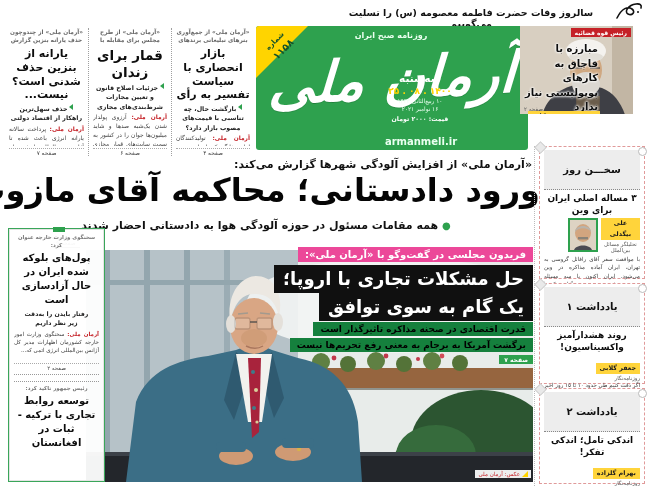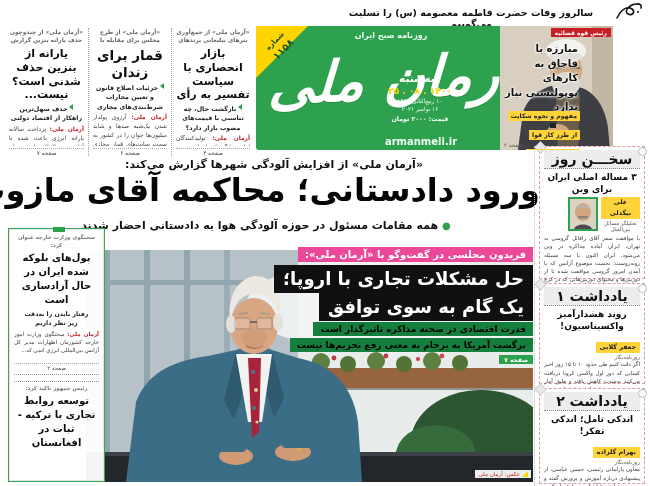--- a/index.html
+++ b/index.html
@@ -31,30 +31,30 @@
   .tagline{top:5px;left:60px;width:150px;text-align:center;color:#eafff0;font-size:8px;font-weight:bold;}
   .logo{top:14px;left:0;width:272px;text-align:center;color:#fff;font-size:56px;font-weight:900;
         font-style:italic;transform:skewX(-6deg) rotate(-3deg);line-height:1.4;text-shadow:0 1px 0 rgba(0,0,0,.12);}
   .dateblock{top:46px;left:118px;width:92px;text-align:center;color:#fff;}
   .d-week{font-size:10.5px;font-weight:900;}
   .d-fa{font-size:9px;font-weight:900;color:#ffd400;margin-top:2px;}
   .d-small{font-size:5.8px;margin-top:2px;color:#eafff0;}
   .d-price{font-size:6.2px;margin-top:3px;color:#fff;font-weight:bold;}
   .website{bottom:3px;left:90px;width:150px;text-align:center;color:#eafff0;font-size:10px;font-weight:bold;direction:ltr;}
   
-  .jud{top:26px;left:500px;width:113px;height:124px;background:#efe9df;overflow:hidden;}
+  .jud{top:26px;left:520px;width:113px;height:88px;background:#efe9df;overflow:hidden;}
   .jud-tag{top:2px;right:2px;background:#c52127;color:#fff;font-size:6px;font-weight:bold;padding:1px 4px;z-index:3;}
   .jud-headline{top:16px;left:2px;width:76px;text-align:right;font-size:10px;font-weight:900;line-height:1.45;color:#0d0d0d;
                 z-index:2;text-shadow:0 0 3px #fff,0 0 3px #fff,0 0 2px #fff;}
   .jud-high{top:77px;left:2px;width:78px;text-align:right;z-index:2;}
   .jud-high span{display:inline-block;background:#ffd43b;font-size:6.2px;font-weight:bold;color:#1d1d1d;
                  padding:0 3px;line-height:1.6;margin-top:1px;}
   .jud-page{bottom:2px;left:4px;font-size:5.6px;color:#555;z-index:2;}
   
-  .lead-kicker{top:158px;left:0;width:532px;text-align:center;font-size:11px;font-weight:bold;color:#111;margin-left:8px;}
+  .lead-kicker{top:158px;left:0;width:532px;font-size:11px;font-weight:bold;color:#111;}
   .lead-headline{top:171px;left:0;width:540px;text-align:center;font-size:32px;font-weight:900;color:#050505;
                  white-space:nowrap;letter-spacing:-.5px;}
   .lead-sub{top:219px;left:0;width:532px;text-align:center;font-size:11px;font-weight:bold;color:#111;}
   .dot-green{color:#2ea14e;font-size:10px;}
   .lead-page{top:238px;left:52px;font-size:5.8px;color:#555;border-top:1px solid #888;border-bottom:1px solid #888;padding:1px 4px;}
   
   .photo{top:250px;left:86px;width:447px;height:232px;overflow:hidden;}
   
   .int-kicker{top:247px;right:117px;background:#ec4899;color:#fff;font-size:10px;font-weight:bold;padding:2px 7px;z-index:4;}
   .strip{position:absolute;right:117px;background:#101010;color:#fff;font-weight:900;font-size:18px;
@@ -75,22 +75,22 @@
   .lr-kicker{font-size:5.4px;color:#777;text-align:center;line-height:1.4;font-weight:bold;}
   .lr-headline{font-size:10px;font-weight:900;color:#0d0d0d;text-align:center;line-height:1.4;margin:2px 0;}
   .lr-sub{font-size:6.2px;font-weight:bold;text-align:center;color:#222;line-height:1.5;}
   .lr-body{font-size:5.5px;color:#3a3a3a;text-align:justify;line-height:1.5;margin-top:2px;overflow:hidden;}
   .lr-foot{font-size:5.5px;color:#444;text-align:center;border-top:1px dotted #aaa;margin-top:3px;padding-top:1px;}
   .lr-div{border-top:1px dotted #999;margin:3px 0;}
   
   .right-rail{top:146px;left:534px;width:111px;height:340px;border-left:1px dotted #bbb;box-sizing:border-box;padding-left:4px;}
   .sec{position:relative;border:1px dashed #e09a9a;box-sizing:border-box;padding:3px 4px;margin-bottom:4px;background:#fff;}
   .sec .diamond{position:absolute;top:-4px;left:-4px;width:7px;height:7px;background:#e9e9e9;border:1px solid #cfcfcf;transform:rotate(45deg);}
-  .sec-header{position:relative;background:#ededed;text-align:center;font-size:14px;font-weight:900;color:#111;
-              border-bottom:1px dotted #888;padding:1px 0;margin-bottom:2px;}
+  .sec-header{position:relative;background:#ededed;text-align:center;font-size:10px;font-weight:900;color:#111;
+              border-bottom:1px dotted #888;padding:14px 0;margin-bottom:2px;}
   .sec-header .orn{position:absolute;right:-7px;top:-3px;width:7px;height:7px;border-radius:50%;background:#fff;border:1px solid #bbb;}
   .sec-headline{font-size:9px;font-weight:900;color:#0d0d0d;text-align:center;line-height:1.35;margin:2px 0;}
   .author-row{display:flex;align-items:flex-start;gap:3px;margin:2px 0;padding-left:24px;}
   .a-photo{width:26px;height:30px;border:2px solid #2ea14e;flex:0 0 auto;}
   .a-meta{flex:1;text-align:center;}
   .a-tag{display:inline-block;background:#ffd43b;font-size:6.4px;font-weight:bold;padding:0 4px;line-height:1.7;color:#1d1d1d;}
   .a-role{font-size:5.4px;color:#555;margin-top:1px;}
   .sec-body{font-size:5.5px;color:#3a3a3a;text-align:justify;line-height:1.5;overflow:hidden;}
   .s0 .sec-body{height:52px;} .s1 .sec-body{height:38px;} .s2 .sec-body{height:34px;}
   .sec-foot{font-size:6px;font-weight:bold;color:#c52127;text-align:left;margin-top:2px;}

